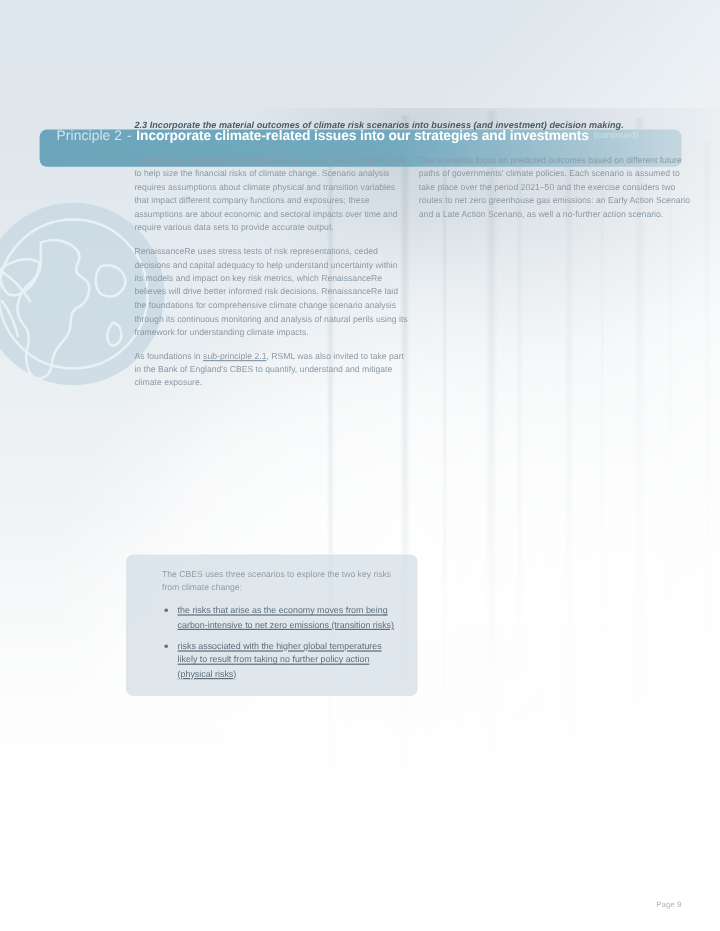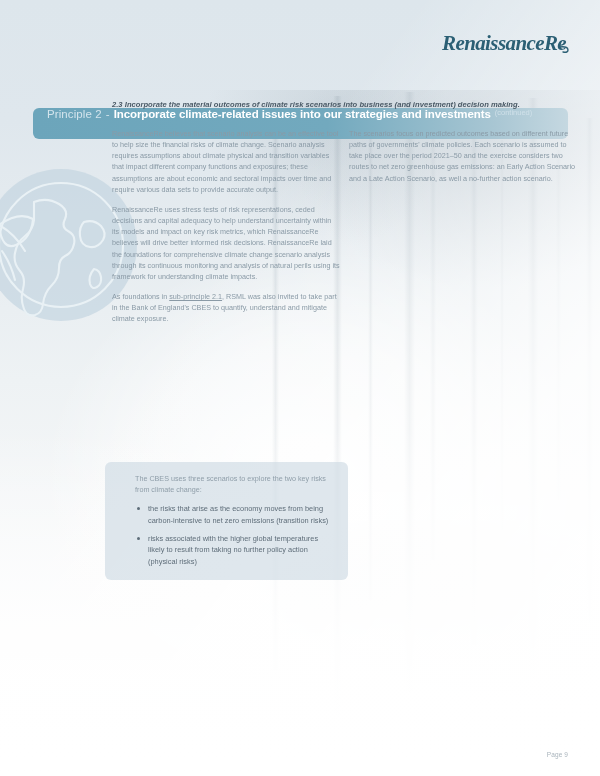--- a/index.html
+++ b/index.html
@@ -214,20 +214,21 @@
     margin: 0;
     padding: 0;
   }
   .callout-list li {
     position: relative;
     padding-left: 13px;
     font-size: 7.4px;
     line-height: 11.3px;
     color: #5e6d79;
     margin-bottom: 7px;
+    text-decoration: underline;
   }
   .callout-list li:last-child { margin-bottom: 0; }
   .callout-list li .bullet {
     position: absolute;
     left: 2px;
     top: 3.6px;
     width: 3px;
     height: 3px;
     border-radius: 50%;
     background: #5e6d79;
@@ -270,28 +271,20 @@
 
         <path d="M128 119 q6 1 7 8 q1 7 -4 10 q-5 3 -7 -3 q-2 -8 4 -15 z"></path>
 
         <path d="M33 75 q20 -14 34 -6 q-2 20 -17 26 q-14 6 -17 -20 z"></path>
         <path d="M33 75 q16 9 26 26"></path>
         <path d="M36 101 q9 13 13 29"></path>
       </g>
     </svg>
   </div>
 
-  <div class="logo">
-    <svg viewBox="0 0 128 30" width="128" height="30" aria-hidden="true">
-      <g fill="#2b5f74">
-        <text x="0" y="22" font-family="'Liberation Serif', serif" font-size="21" font-style="italic" font-weight="700" letter-spacing="-0.6">RenaissanceRe</text>
-      </g>
-      <path d="M118 19 q8 -1 8 3 q0 3 -5 2" fill="none" stroke="#2b5f74" stroke-width="1.4" stroke-linecap="round"></path>
-    </svg>
-  </div>
 
   <div class="banner">
     <span class="banner-principle">Principle 2</span>
     <span class="banner-dash">-</span>
     <span class="banner-title">Incorporate climate-related issues into our strategies and investments</span>
     <span class="banner-continued">(continued)</span>
   </div>
 
   <div class="subtitle">2.3 Incorporate the material outcomes of climate risk scenarios into business (and investment) decision making.</div>
 

